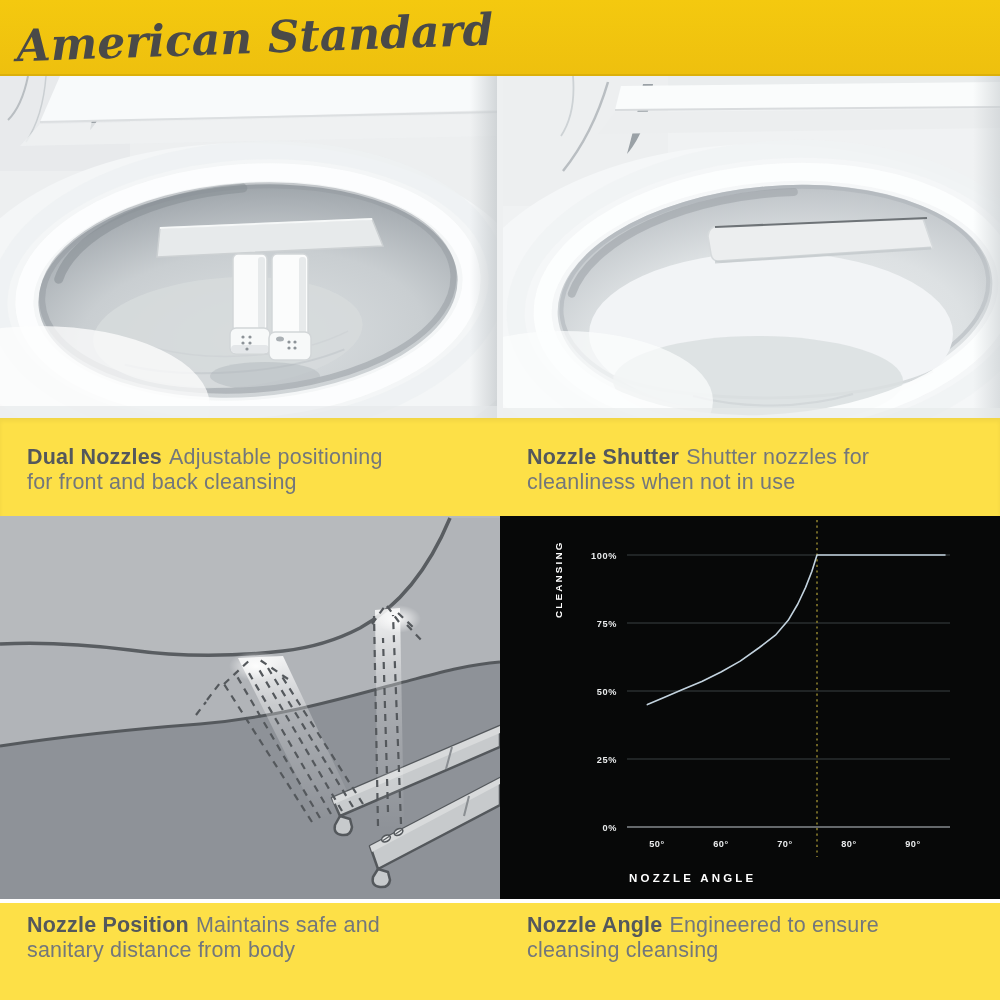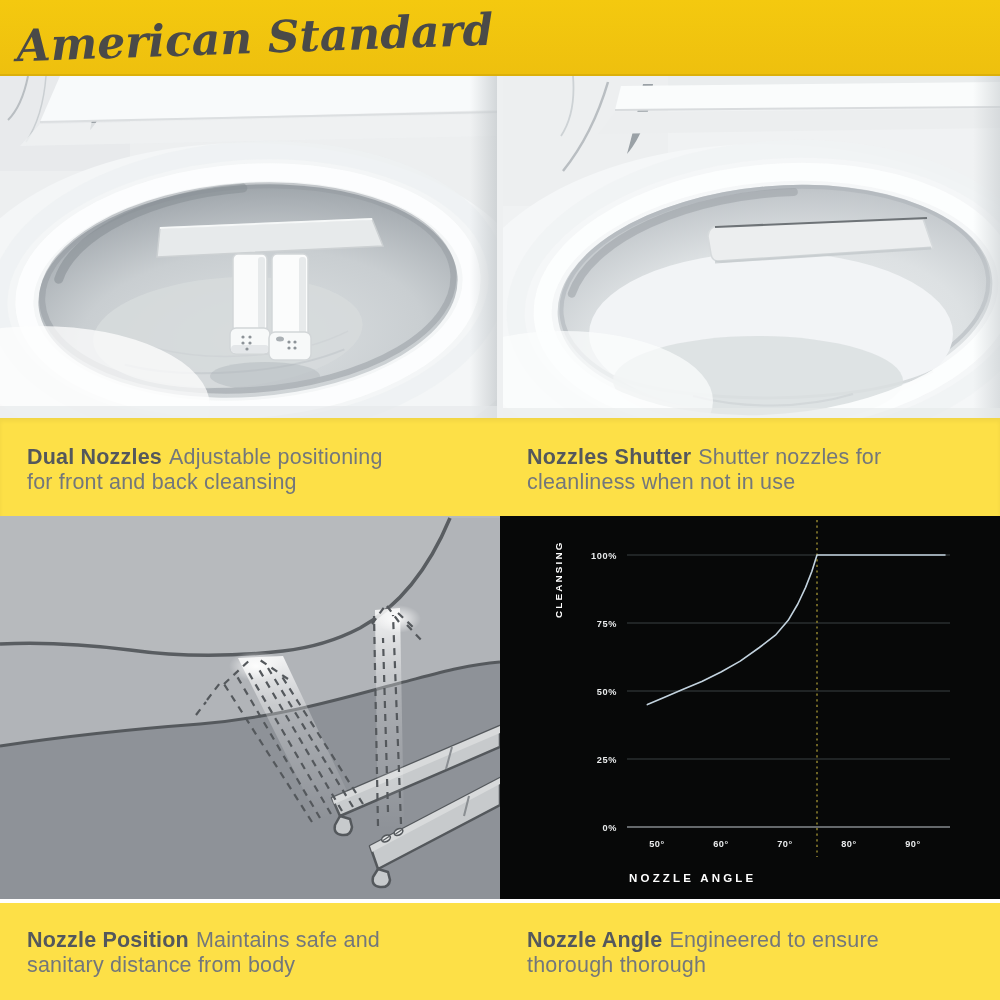--- a/index.html
+++ b/index.html
@@ -15,21 +15,21 @@
   .photo{width:497px;height:342px;overflow:hidden;}
   .photo-divider{width:6px;height:342px;background:#eef0f1;}
   .bottom-row{position:absolute;top:516px;left:0;width:1000px;height:383px;display:flex;}
   .diagram-cell{width:500px;height:383px;}
   .chart-cell{width:500px;height:383px;background:#070808;}
   
   .caption-band{position:absolute;left:0;width:1000px;background:#fde047;display:flex;}
   .band-top{top:418px;height:102px;box-shadow:inset 0 3px 4px rgba(0,0,0,.05);}
   .band-bottom{top:903px;height:97px;}
   .caption{width:500px;box-sizing:border-box;padding:27px 0 0 27px;}
-  .band-bottom .caption{padding-top:25px;}
+  .band-bottom .caption{padding-top:10px;}
   .cap-text{width:378px;font-size:21.5px;line-height:24.5px;letter-spacing:.2px;color:#73777b;}
   .cap-title{font-weight:bold;color:#54585c;margin-right:7px;}
   
   .chart-svg text{font-family:"Liberation Sans",sans-serif;}
   .tick{font-size:9.2px;font-weight:bold;fill:#e9ebec;letter-spacing:.6px;}
   .axis-label{font-size:11.5px;font-weight:bold;fill:#ffffff;letter-spacing:3.2px;}
   .axis-label-y{font-size:9.8px;font-weight:bold;fill:#ffffff;letter-spacing:2.2px;}
 </style>
 </head>
 <body>
@@ -177,21 +177,21 @@
   </section>
 
   <section class="caption-band band-top">
     <div class="caption">
       <div class="cap-text">
         <span class="cap-title">Dual Nozzles</span><span>Adjustable positioning for front and back cleansing</span>
       </div>
     </div>
     <div class="caption">
       <div class="cap-text">
-        <span class="cap-title">Nozzles Shutter</span><span>Shutter nozzles for cleanliness when not in use</span>
+        <span class="cap-title">Nozzle Shutter</span><span>Shutter nozzles for cleanliness when not in use</span>
       </div>
     </div>
   </section>
 
   <section class="bottom-row">
 
     <div class="diagram-cell">
       <svg width="500" height="383" viewBox="0 0 500 383">
         <defs>
           <linearGradient id="sprayGrad" x1="0" y1="0" x2="0" y2="1">
@@ -299,18 +299,18 @@
   </section>
 
   <section class="caption-band band-bottom">
     <div class="caption">
       <div class="cap-text">
         <span class="cap-title">Nozzle Position</span><span>Maintains safe and sanitary distance from body</span>
       </div>
     </div>
     <div class="caption">
       <div class="cap-text">
-        <span class="cap-title">Nozzle Angle</span><span>Engineered to ensure thorough thorough</span>
+        <span class="cap-title">Nozzle Angle</span><span>Engineered to ensure cleansing cleansing</span>
       </div>
     </div>
   </section>
 
 </div>
 
 </body></html>

